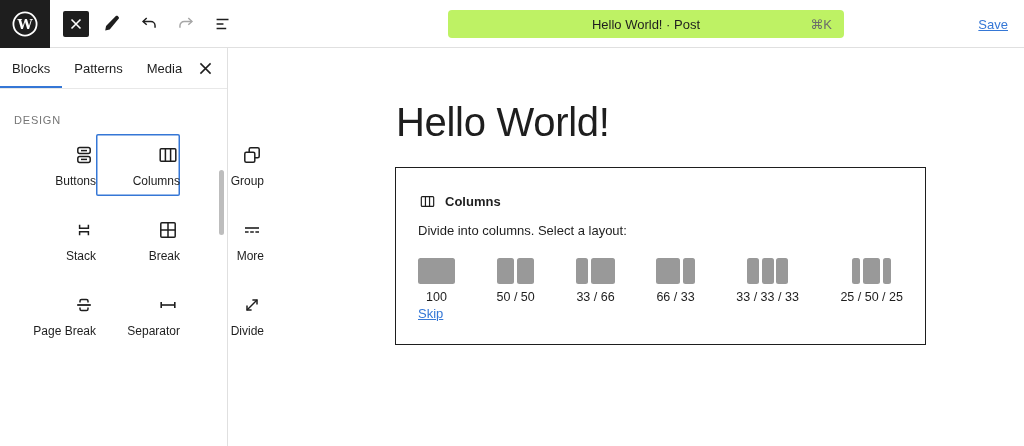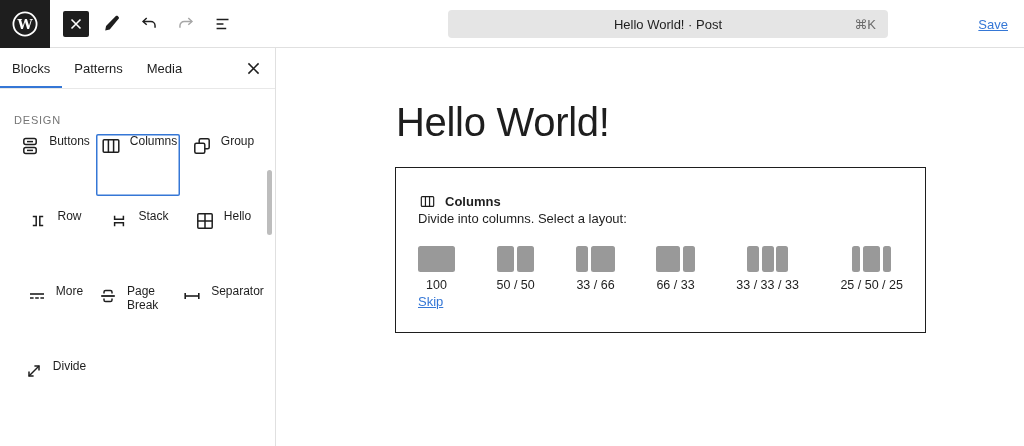--- a/index.html
+++ b/index.html
@@ -8,51 +8,51 @@
 
   
   .topbar { position:absolute; left:0; top:0; width:1024px; height:48px; background:#fff;
             border-bottom:1px solid #e0e0e0; display:flex; align-items:center; z-index:5; }
   .wp-logo { width:50px; height:48px; background:#1e1e1e; display:flex; align-items:center;
              justify-content:center; flex:0 0 auto; cursor:pointer; }
   .inserter-btn { width:26px; height:26px; margin-left:13px; background:#1e1e1e; border-radius:2px;
                   display:flex; align-items:center; justify-content:center; }
   .tb-icon { width:28px; height:28px; margin-left:9px; display:flex; align-items:center; justify-content:center; }
   .tb-icon svg { display:block; }
-  .doc-pill { position:absolute; left:448px; top:10px; width:440px; height:28px; background:#e5e5e5;
+  .doc-pill { position:absolute; left:448px; top:10px; width:396px; height:28px; background:#bef264;
               border-radius:4px; display:flex; align-items:center; justify-content:center; }
   .doc-pill .doc-title { font-size:13px; color:#1e1e1e; }
   .doc-pill .shortcut { position:absolute; right:12px; font-size:13px; color:#6c6c6c; }
   .save-link { position:absolute; right:16px; top:17px; font-size:13px; font-weight:400; text-decoration:none; }
 
   
-  .sidebar { position:absolute; left:0; top:48px; width:276px; height:398px; background:#fff;
+  .sidebar { position:absolute; left:0; top:48px; width:228px; height:398px; background:#fff;
              border-right:1px solid #e0e0e0; }
   .tabbar { height:41px; display:flex; align-items:stretch; border-bottom:1px solid #e8e8e8; position:relative; }
   .tab { padding:0 12px; font-size:13px; font-weight:500; display:flex; align-items:center; position:relative; cursor:pointer; }
   .tab.active { box-shadow:inset 0 -2px 0 0 var(--accent); }
   .sidebar-close { position:absolute; right:8px; top:6px; width:28px; height:28px; display:flex;
                    align-items:center; justify-content:center; cursor:pointer; }
   .section-label { margin:25px 0 0 14px; font-size:11px; font-weight:500; letter-spacing:0.8px; color:#757575; }
   .block-grid { margin:8px 0 0 12px; display:grid; grid-template-columns:repeat(3,84px); grid-auto-rows:62px; row-gap:13px; }
-  .block-item { display:flex; align-items:flex-start; justify-content:center;
+  .block-item { display:flex; flex-direction:column; align-items:flex-end; justify-content:center;
                 gap:7px; border-radius:2px; cursor:pointer; }
   .block-item.selected { box-shadow:inset 0 0 0 1.5px var(--accent); }
   .block-item .bi-icon { height:24px; display:flex; align-items:center; justify-content:center; }
   .block-item .bi-label { font-size:12px; color:#1e1e1e; }
   .scroll-thumb { position:absolute; right:3px; top:122px; width:5px; height:65px; background:#bdbdbd; border-radius:3px; }
 
   
   .canvas { position:absolute; left:288px; top:48px; width:736px; height:398px; background:#fff; }
   .post-title { margin:52px 0 0 108px; font-size:40px; font-weight:400; letter-spacing:-0.3px; color:#1e1e1e; }
   .columns-placeholder { margin:22px 0 0 107px; width:531px; border:1px solid #1e1e1e; background:#fff;
                          padding:24px 22px 22px 22px; }
   .cp-header { display:flex; align-items:center; gap:8px; }
   .cp-title { font-size:13px; font-weight:700; }
-  .cp-desc { margin-top:0; font-size:13px; }
+  .cp-desc { margin-top:12px; font-size:13px; }
   .layout-row { margin-top:20px; display:flex; gap:13px;justify-content:space-between; }
   .layout-option { display:flex; flex-direction:column; align-items:center; cursor:pointer; }
   .lo-rects { display:flex; gap:2.5px; height:26px; align-items:stretch; }
   .lo-rect { background:#999; border-radius:2.5px; }
   .lo-label { margin-top:6px; font-size:12.5px; color:#1e1e1e; white-space:nowrap; }
   .skip-link { display:inline-block; font-size:13px; text-decoration:underline; }
   .accent-text { color:var(--accent);text-decoration:underline; }
 </style>
 </head>
 <body>
@@ -140,43 +140,34 @@
           <svg width="24" height="24" viewBox="0 0 24 24">
             <rect x="9.2" y="4.8" width="10" height="10" rx="1.5" fill="none" stroke="#1e1e1e" stroke-width="1.5"></rect>
             <rect x="4.8" y="9.2" width="10" height="10" rx="1.5" fill="#fff" stroke="#1e1e1e" stroke-width="1.5"></rect>
           </svg>
         </span>
         <span class="bi-label">Group</span>
       </div>
       <div class="block-item">
         <span class="bi-icon">
           <svg width="24" height="24" viewBox="0 0 24 24">
-            <path d="M6.8 7.6 h3.4 v8.8 h-3.4" fill="none" stroke="#1e1e1e" stroke-width="1.5"></path>
-            <path d="M17.2 7.6 h-3.4 v8.8 h3.4" fill="none" stroke="#1e1e1e" stroke-width="1.5"></path>
-          </svg>
-        </span>
-        <span class="bi-label">Row</span>
-      </div>
-      <div class="block-item">
-        <span class="bi-icon">
-          <svg width="24" height="24" viewBox="0 0 24 24">
             <path d="M7.6 6.8 v3.4 h8.8 v-3.4" fill="none" stroke="#1e1e1e" stroke-width="1.5"></path>
             <path d="M7.6 17.2 v-3.4 h8.8 v3.4" fill="none" stroke="#1e1e1e" stroke-width="1.5"></path>
           </svg>
         </span>
         <span class="bi-label">Stack</span>
       </div>
       <div class="block-item">
         <span class="bi-icon">
           <svg width="24" height="24" viewBox="0 0 24 24">
             <rect x="4.8" y="4.8" width="14.4" height="14.4" rx="1" fill="none" stroke="#1e1e1e" stroke-width="1.5"></rect>
             <path d="M12 4.8 v14.4 M4.8 12 h14.4" stroke="#1e1e1e" stroke-width="1.5"></path>
           </svg>
         </span>
-        <span class="bi-label">Hello</span>
+        <span class="bi-label">Break</span>
       </div>
       <div class="block-item">
         <span class="bi-icon">
           <svg width="24" height="24" viewBox="0 0 24 24">
             <path d="M5 10 h14" stroke="#1e1e1e" stroke-width="1.6"></path>
             <path d="M5 14 h3.6 M10.2 14 h3.6 M15.4 14 h3.6" stroke="#1e1e1e" stroke-width="1.6"></path>
           </svg>
         </span>
         <span class="bi-label">More</span>
       </div>

